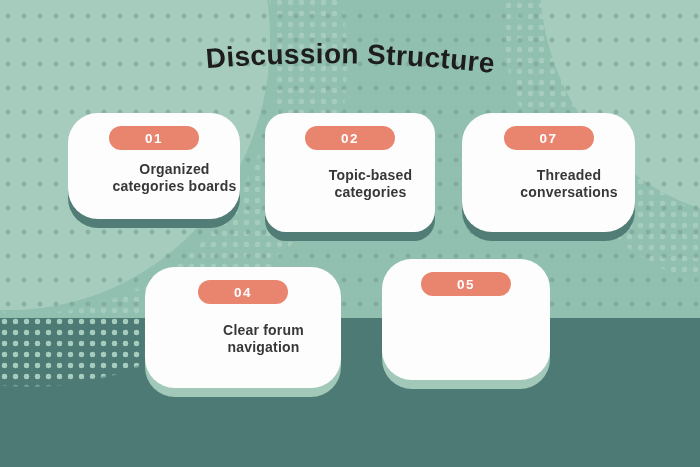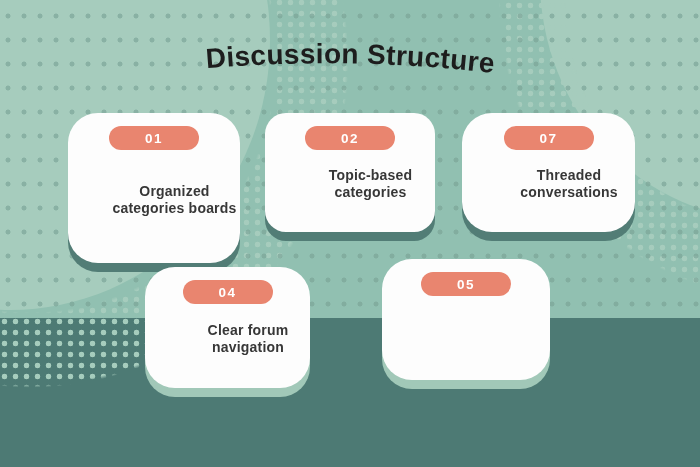--- a/index.html
+++ b/index.html
@@ -51,24 +51,24 @@
     font-family:"Liberation Sans","DejaVu Sans",sans-serif;
     font-weight:800;font-size:28px;fill:var(--title-text);letter-spacing:.3px;
   }
   .card{
     position:absolute;z-index:4;background:var(--card);border-radius:30px;
     display:flex;flex-direction:column;align-items:center;
     padding:13px 12px 14px;
   }
   .row1{box-shadow:0 9px 0 var(--shadow-dark);}
   .row2{box-shadow:0 9px 0 var(--shadow-light);}
-  .card-1{left:68px;top:113px;width:172px;height:150px;}
+  .card-1{left:68px;top:113px;width:172px;height:106px;}
   .card-2{left:265px;top:113px;width:170px;height:119px;border-radius:21px;}
   .card-3{left:462px;top:113px;width:173px;height:119px;}
-  .card-4{left:145px;top:267px;width:165px;height:121px;}
+  .card-4{left:145px;top:267px;width:196px;height:121px;}
   .card-5{left:382px;top:259px;width:168px;height:121px;}
   .pill{
     width:90px;height:24px;border-radius:13px;background:var(--badge);
     color:var(--badge-text);font-weight:700;font-size:13.5px;letter-spacing:1.5px;
     display:flex;align-items:center;justify-content:center;flex:0 0 auto;
   }
   .card-label{
     flex:1;display:flex;flex-direction:column;justify-content:center;
     text-align:center;color:var(--card-text);
     font-weight:700;font-size:14px;line-height:17px;letter-spacing:.2px;margin-left:41px;

